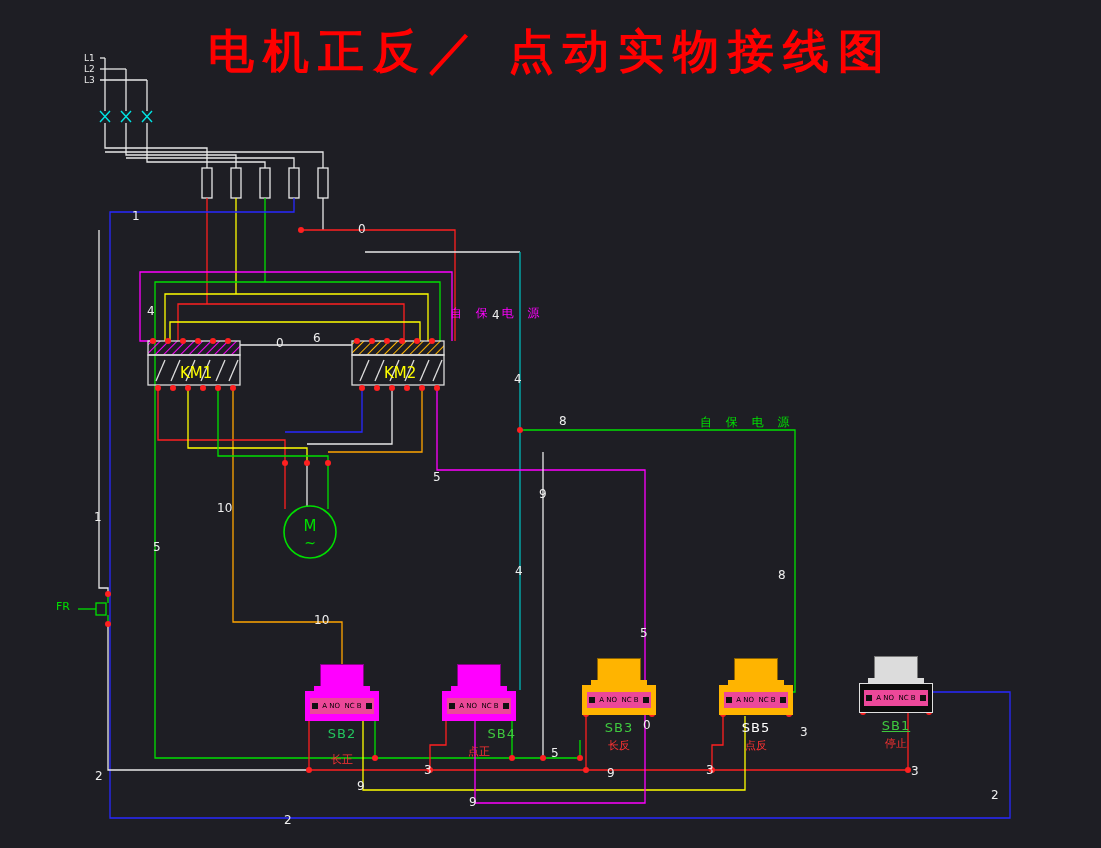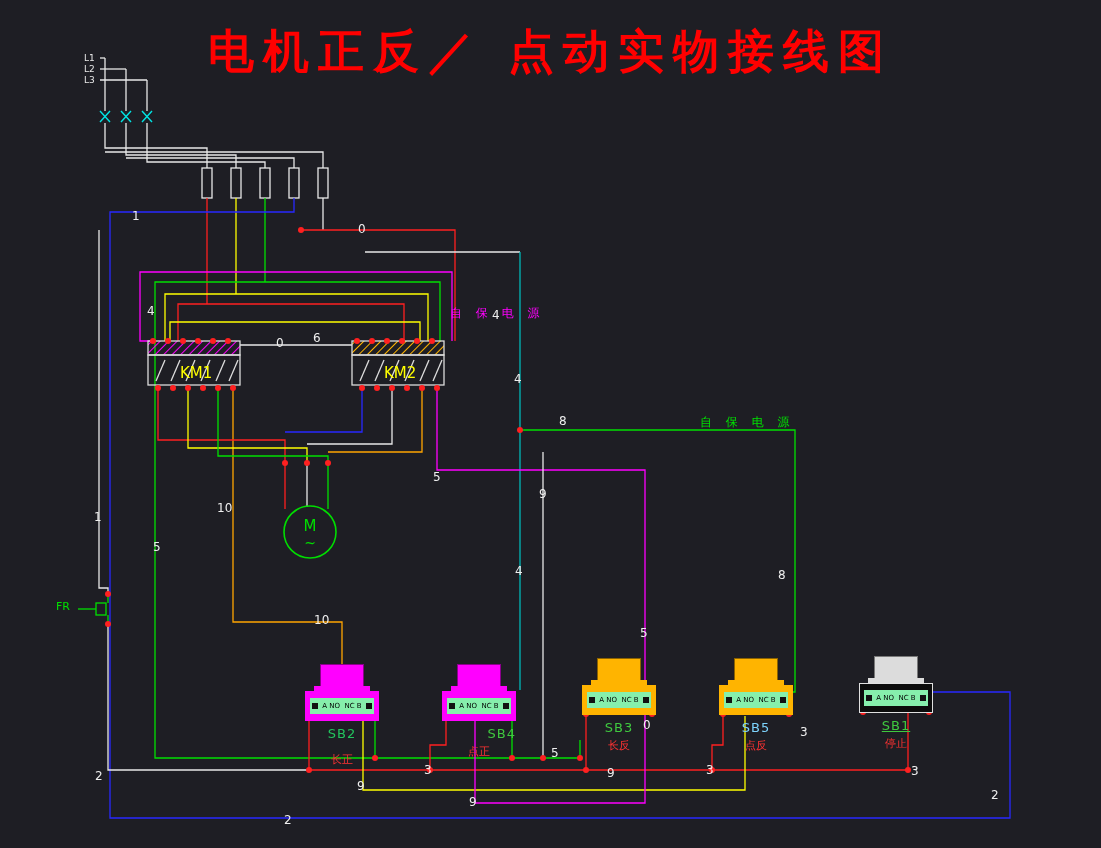--- a/index.html
+++ b/index.html
@@ -16,21 +16,21 @@
     text-align:right;
   }
   .selfhold{position:absolute;font-size:12px;font-weight:normal;letter-spacing:5px;white-space:nowrap}
   .wlabel{position:absolute;color:#efefef;font-size:12px;line-height:1;white-space:nowrap}
   
   .pushbtn{position:absolute;width:74px;height:100px}
   .cap{position:absolute;left:15px;top:0;width:44px;height:23px;border:1px solid rgba(0,0,0,.45)}
   .flange{position:absolute;left:9px;top:22px;width:56px;height:5px}
   .pbody{position:absolute;left:0;top:27px;width:74px;height:30px}
   .strip{
-    position:absolute;left:4px;top:6px;right:4px;height:15px;background:#86efac;
+    position:absolute;left:4px;top:6px;right:4px;height:15px;background:#ec4899;
     display:flex;align-items:center;justify-content:space-between;padding:8px 2px;
     color:#000;font-size:7px;line-height:1;white-space:nowrap;
   }
   .sq{width:6px;height:6px;background:#111;display:inline-block;flex:0 0 auto}
   .blabel{position:absolute;top:62px;width:74px;text-align:center;font-size:13px;letter-spacing:1px}
   .bcap{position:absolute;top:80px;width:74px;text-align:center;font-size:11px}
 </style>
 </head>
 <body>
 
@@ -332,21 +332,21 @@
         <div class="cap" style="background: rgb(255, 180, 0);"></div>
         <div class="flange" style="background: rgb(255, 180, 0);"></div>
         <div class="pbody" style="background: rgb(255, 180, 0); border: 1px solid rgb(255, 180, 0);">
           <div class="strip">
             <span class="sq"></span>
             <span>A NO</span>
             <span>NC B</span>
             <span class="sq"></span>
           </div>
         </div>
-        <div class="blabel" style="color: #7dd3fc;">SB5</div>
+        <div class="blabel" style="color: #ffffff;">SB5</div>
         <div class="bcap" style="color: rgb(255, 50, 50);">点反</div>
       </div>
       <div class="pushbtn" style="left: 859px; top: 656px;">
         <div class="cap" style="background: rgb(220, 220, 220);"></div>
         <div class="flange" style="background: rgb(220, 220, 220);"></div>
         <div class="pbody" style="background: rgb(12, 12, 12); border: 1px solid rgb(224, 224, 224);">
           <div class="strip">
             <span class="sq"></span>
             <span>A NO</span>
             <span>NC B</span>

